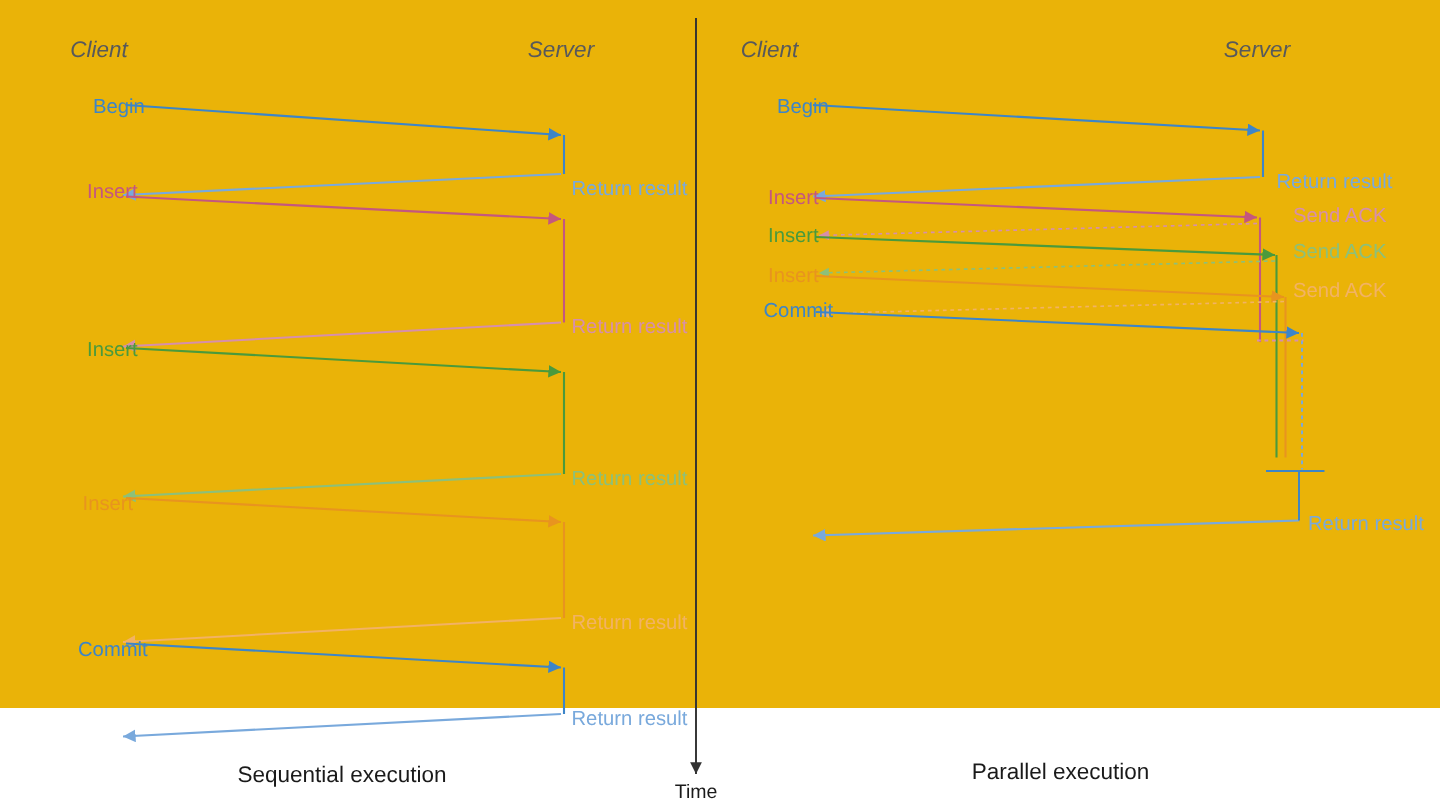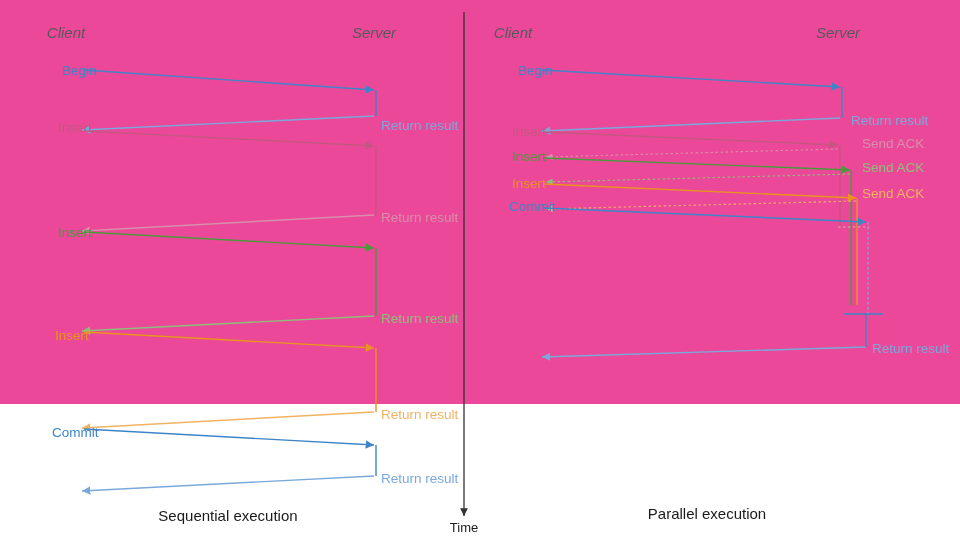--- a/index.html
+++ b/index.html
@@ -1,17 +1,17 @@
 <!DOCTYPE html>
 <html><head>
 <meta charset="utf-8">
 <style>
   html,body{margin:0;padding:0;background:#ffffff;}
   body{width:960px;height:540px;overflow:hidden;font-family:"Liberation Sans",sans-serif;}
-  #stage{position:relative;width:960px;height:404px;background:#ec4899;}
+  #stage{position:relative;width:960px;height:472px;background:#eab308;}
   svg{position:absolute;left:0;top:0;width:960px;height:540px;}
   .hdr{font-style:italic;font-size:15px;fill:#58595b;}
   .lbl{font-size:13.5px;}
   .cap{font-size:15px;fill:#1a1a1a;}
   .timelbl{font-size:13px;fill:#1a1a1a;}
   text{font-family:"Liberation Sans",sans-serif;}
 </style>
 </head>
 <body>
 

